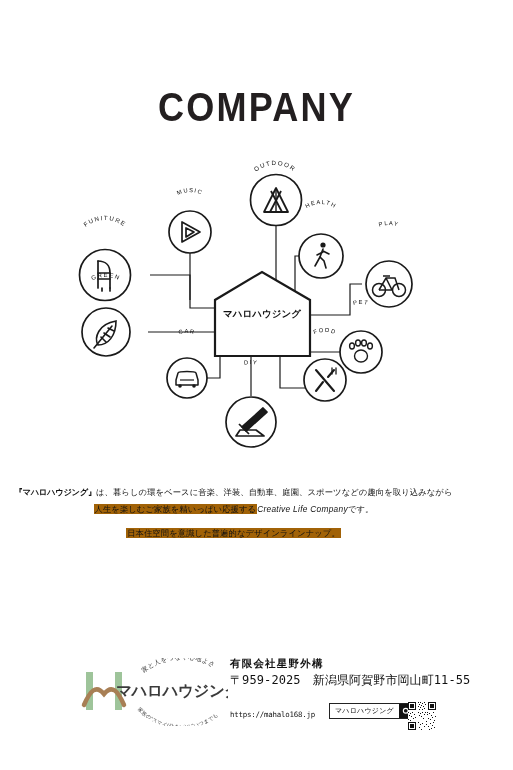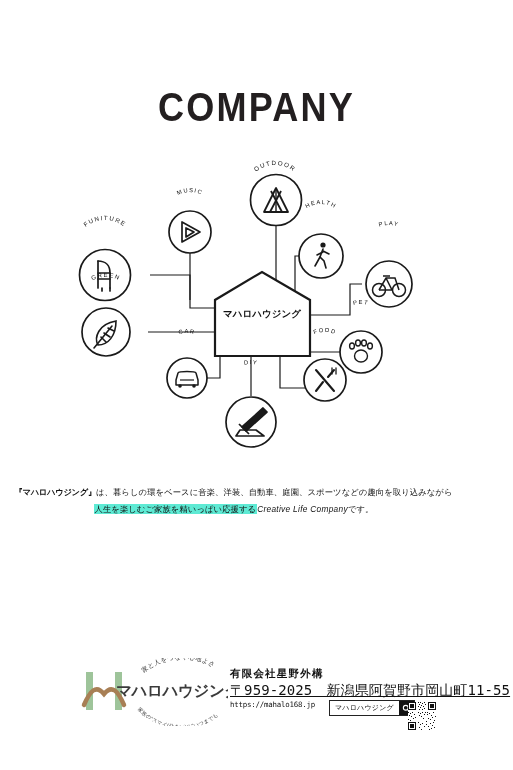--- a/index.html
+++ b/index.html
@@ -49,21 +49,21 @@
     width: 467px;
     text-align: center;
     font-size: 8.3px;
     line-height: 16.5px;
     color: #111;
     letter-spacing: 0.1px;
   }
   #copy .para { margin: 0; }
   #copy .gap { height: 8px; }
   .hl {
-    background: #5eead4;
+    background: #a16207;
     padding: 0 1px;
   }
   .brandname {
     font-weight: bold;
     letter-spacing: -0.3px;
   }
   .latin { letter-spacing: 0.3px; font-style: italic; }
 
   
   #footer {
@@ -76,44 +76,43 @@
   #logo-block {
     position: absolute;
     left: 78px;
     top: 8px;
     width: 150px;
     height: 68px;
   }
   #company-block {
     position: absolute;
     left: 230px;
-    top: 17px;
+    top: 7px;
     width: 210px;
   }
   .cname {
     font-size: 10.5px;
     font-weight: bold;
     letter-spacing: 1.2px;
     color: #111;
     margin-bottom: 3px;
   }
   .caddr, .ctel {
     font-family: "DejaVu Sans Mono", monospace;
-    font-size: 14px;
+    font-size: 12px;
     letter-spacing: 0.1px;
     color: #111;
     line-height: 12px;
     white-space: nowrap;
-    text-decoration: underline;
   }
   .ctel { padding-left: 6px; }
   #url-row {
-    margin-top: 4px;
+    margin-top: 17px;
     display: flex;
-    align-items: flex-start;
+    align-items: flex-end;
     gap: 14px;
   }
   .curl {
     font-family: "DejaVu Sans Mono", monospace;
     font-size: 7.4px;
     letter-spacing: -0.2px;
     color: #111;
   }
   #search-box {
     display: flex;
@@ -325,20 +324,21 @@
       <textPath href="#arc-diy" startOffset="50%" text-anchor="middle">DIY</textPath>
     </text>
   </g>
 </svg>
 </div>
 
 <div id="copy">
   <p class="para"><span class="brandname">『マハロハウジング』</span><span>は、暮らしの環をベースに音楽、洋装、自動車、庭園、スポーツなどの趣向を取り込みながら</span></p>
   <p class="para"><span class="hl">人生を楽しむご家族を精いっぱい応援する</span><span class="latin">Creative Life Company</span><span>です。</span></p>
   <div class="gap"></div>
+  <p class="para"><span class="hl">日本住空間を意識した普遍的なデザインラインナップ。</span></p>
   <div class="gap"></div>
 </div>
 
 <div id="footer">
 
   <div id="logo-block">
     <svg width="150" height="68" viewBox="0 0 150 68" xmlns="http://www.w3.org/2000/svg">
       <defs>
         <path id="arc-logo-top" d="M 62,18 A 62,62 0 0 1 140,12" fill="none"></path>
         <path id="arc-logo-bot" d="M 60,52 A 60,60 0 0 0 140,58" fill="none"></path>

